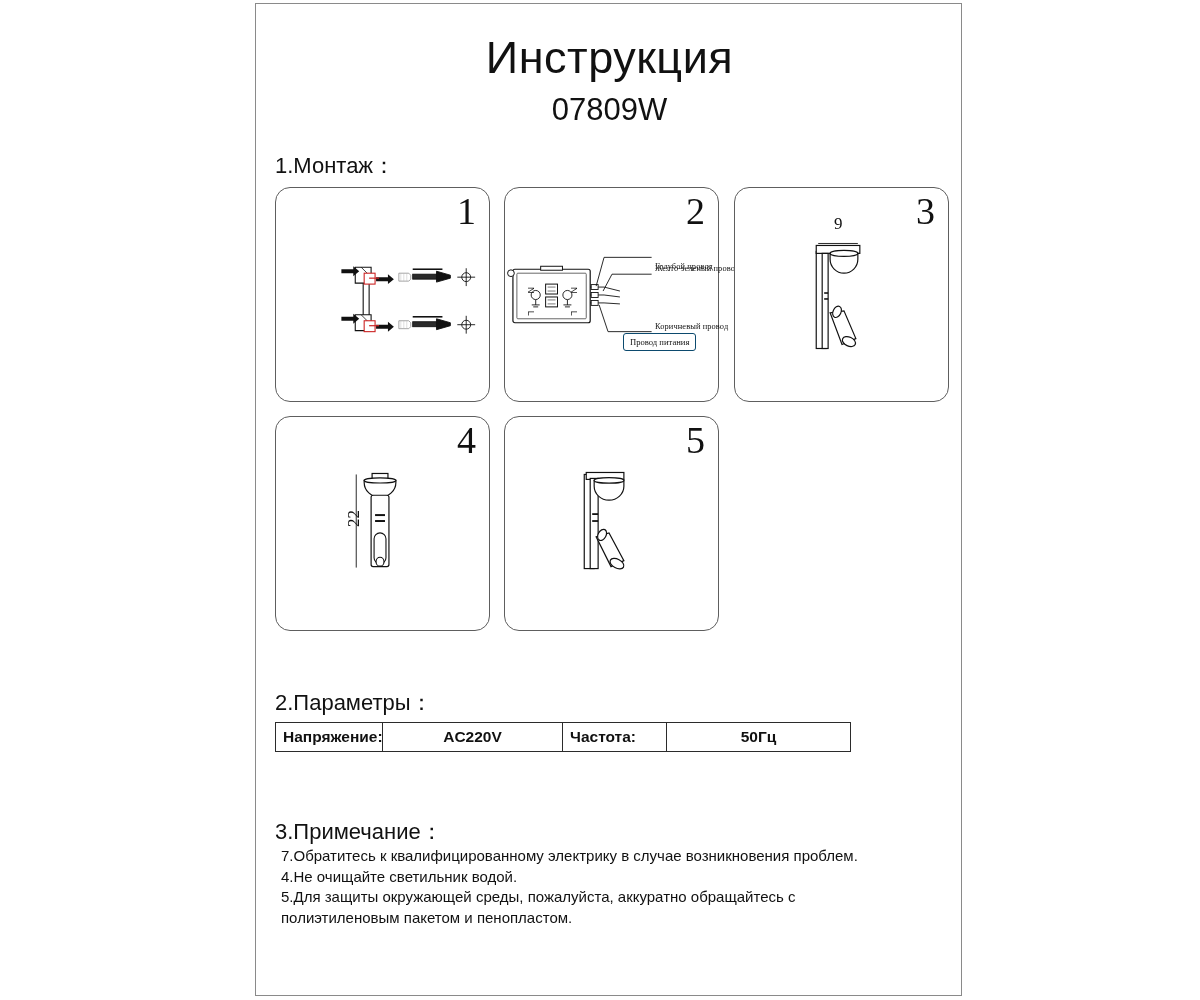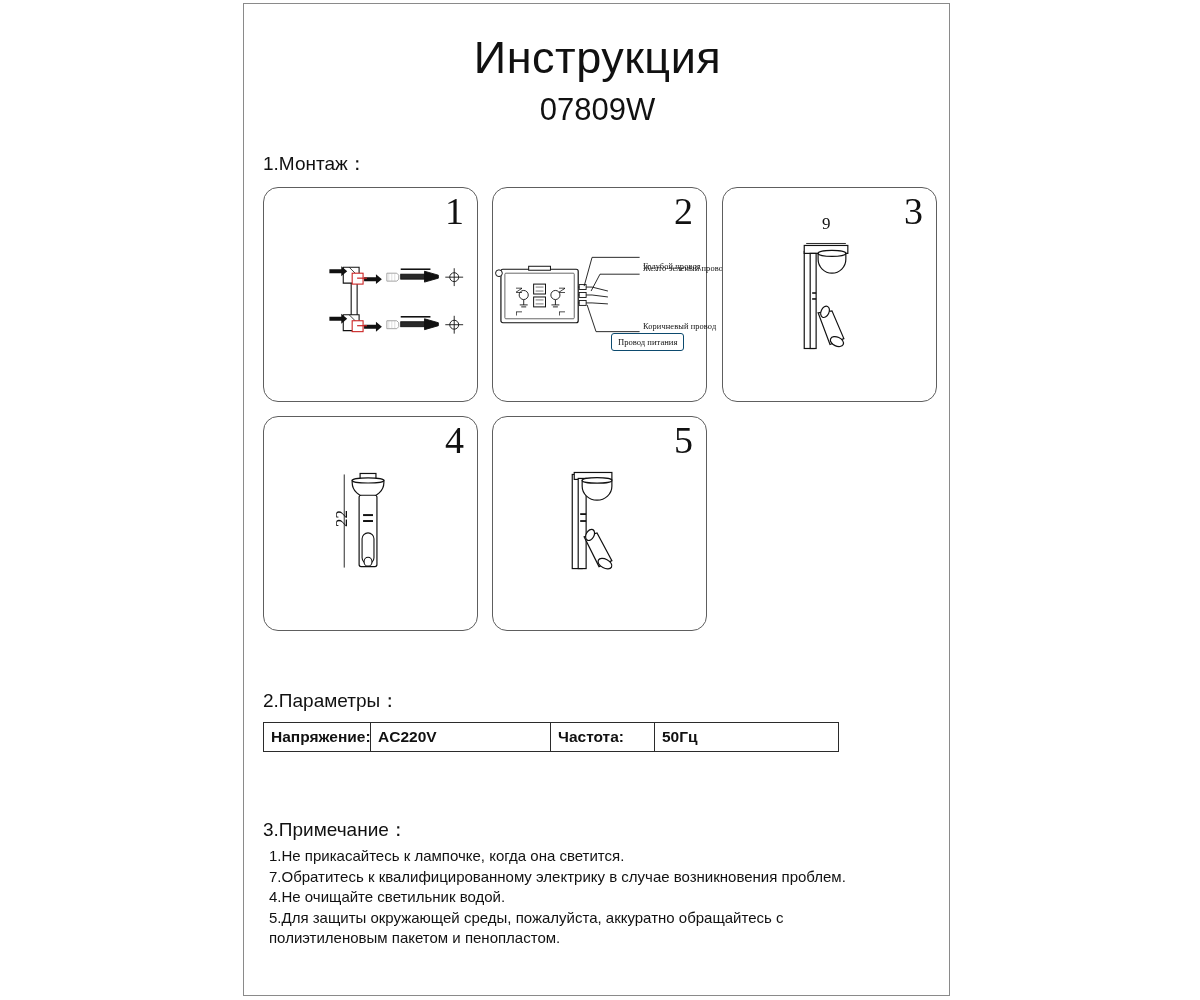--- a/index.html
+++ b/index.html
@@ -12,21 +12,21 @@
     height: 1000px;
     font-family: "Liberation Sans", sans-serif;
     color: #1a1a1a;
     position: relative;
     overflow: hidden;
   }
 
   
   #page-sheet {
     position: absolute;
-    left: 243px;
+    left: 255px;
     top: 3px;
     width: 707px;
     height: 993px;
     border: 1.4px solid #8a8a8a;
     box-sizing: border-box;
     background: #fff;
   }
 
   
   #doc-title {
@@ -46,21 +46,21 @@
     width: 707px;
     text-align: center;
     font-size: 31px;
     font-weight: 400;
     color: #111;
   }
 
   
   .section-heading {
     position: absolute;
-    font-size: 19px;
+    font-size: 22px;
     font-weight: 400;
     color: #111;
     white-space: nowrap;
   }
   #heading-mount   { left: 19px; top: 147px; }
   #heading-params  { left: 19px; top: 684px; }
   #heading-notes   { left: 19px; top: 813px; }
 
   
   .step-panel {
@@ -138,21 +138,21 @@
   #params-table td {
     border: 1.3px solid #2b2b2b;
     height: 29px;
     font-size: 15.5px;
     color: #111;
     padding: 0 7px;
     box-sizing: border-box;
     font-weight: bold;
   }
   td.cell-key   { text-align: left; }
-  td.cell-value { }
+  td.cell-value { text-align: center; }
   .col-k1 { width: 107px; }
   .col-v1 { width: 180px; }
   .col-k2 { width: 104px; }
   .col-v2 { width: 184px; }
 
   
   #notes-list {
     position: absolute;
     left: 25px;
     top: 842px;
@@ -409,20 +409,19 @@
         <td class="cell-value col-v1">AC220V</td>
         <td class="cell-key col-k2">Частота:</td>
         <td class="cell-value col-v2">50Гц</td>
       </tr>
     </tbody>
   </table>
 
   <div class="section-heading" id="heading-notes">3.Примечание：</div>
 
   <div id="notes-list">
-    <p class="note-item">1.Не прикасайтесь к лампочке, когда она светится.</p>
     <p class="note-item">7.Обратитесь к квалифицированному электрику в случае возникновения проблем.</p>
     <p class="note-item">4.Не очищайте светильник водой.</p>
     <p class="note-item">5.Для защиты окружающей среды, пожалуйста, аккуратно обращайтесь с
     полиэтиленовым пакетом и пенопластом.</p>
   </div>
 
 </div>
 
 </body></html>

